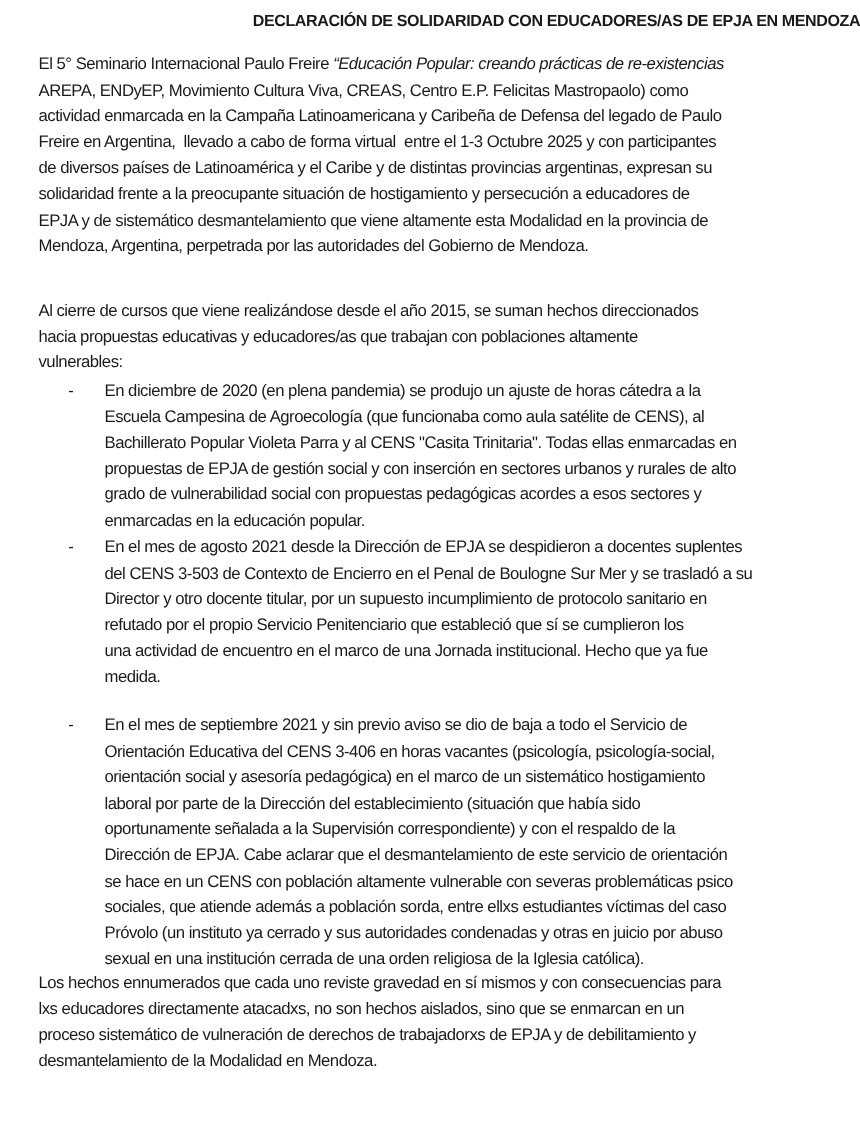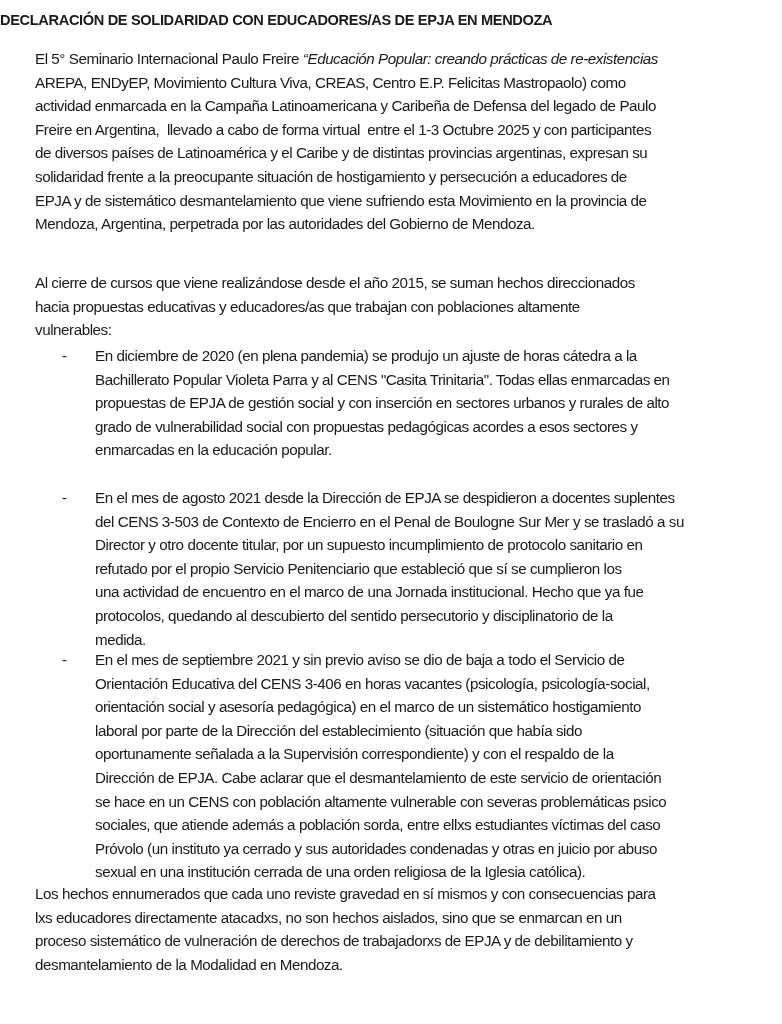--- a/index.html
+++ b/index.html
@@ -3,21 +3,21 @@
 <meta charset="utf-8">
 <style>
   html, body { margin: 0; padding: 0; background: #ffffff; }
   body {
     width: 782px; height: 1024px; overflow: hidden; position: relative;
     font-family: "Liberation Sans", "DejaVu Sans", sans-serif;
     color: #1a1a1a;
   }
   .page { position: absolute; left: 0; top: 0; width: 782px; height: 1024px; }
   .title {
-    position: absolute; left: 0; top: 12px; width: 782px; text-align: left;
+    position: absolute; left: 0; top: 12px; width: 782px; text-align: right;
     font-weight: bold; font-size: 14.6px; letter-spacing: -0.35px;
   }
   .para {
     position: absolute; left: 35px; width: 730px;
     font-size: 15.2px; line-height: 23.6px; letter-spacing: -0.45px;
   }
   .line { display: block; white-space: nowrap; }
   .list-item { position: absolute; left: 0; width: 782px; font-size: 15.2px; line-height: 23.6px; letter-spacing: -0.45px; }
   .dash { position: absolute; left: 62px; top: 0; }
   .item-text { position: absolute; left: 95px; top: 0; width: 680px; }
@@ -30,50 +30,50 @@
 
   <div class="title">DECLARACIÓN DE SOLIDARIDAD CON EDUCADORES/AS DE EPJA EN MENDOZA</div>
 
   <div class="para" style="top:47px;">
     <span class="line"><span>El 5° Seminario Internacional Paulo Freire </span><em>“Educación Popular: creando prácticas de re-existencias</em></span>
     <span class="line">AREPA, ENDyEP, Movimiento Cultura Viva, CREAS, Centro E.P. Felicitas Mastropaolo) como</span>
     <span class="line">actividad enmarcada en la Campaña Latinoamericana y Caribeña de Defensa del legado de Paulo</span>
     <span class="line" style="white-space:pre;">Freire en Argentina,  llevado a cabo de forma virtual  entre el 1-3 Octubre 2025 y con participantes</span>
     <span class="line">de diversos países de Latinoamérica y el Caribe y de distintas provincias argentinas, expresan su</span>
     <span class="line">solidaridad frente a la preocupante situación de hostigamiento y persecución a educadores de</span>
-    <span class="line">EPJA y de sistemático desmantelamiento que viene sufriendo esta Movimiento en la provincia de</span>
+    <span class="line">EPJA y de sistemático desmantelamiento que viene altamente esta Modalidad en la provincia de</span>
     <span class="line">Mendoza, Argentina, perpetrada por las autoridades del Gobierno de Mendoza.</span>
   </div>
 
   <div class="para" style="top:271px;">
     <span class="line">Al cierre de cursos que viene realizándose desde el año 2015, se suman hechos direccionados</span>
     <span class="line">hacia propuestas educativas y educadores/as que trabajan con poblaciones altamente</span>
     <span class="line">vulnerables:</span>
   </div>
 
   <div class="list-item" style="top:344px;">
     <span class="dash">-</span>
     <div class="item-text">
       <span class="line">En diciembre de 2020 (en plena pandemia) se produjo un ajuste de horas cátedra a la</span>
+      <span class="line">Escuela Campesina de Agroecología (que funcionaba como aula satélite de CENS), al</span>
       <span class="line">Bachillerato Popular Violeta Parra y al CENS "Casita Trinitaria". Todas ellas enmarcadas en</span>
       <span class="line">propuestas de EPJA de gestión social y con inserción en sectores urbanos y rurales de alto</span>
       <span class="line">grado de vulnerabilidad social con propuestas pedagógicas acordes a esos sectores y</span>
       <span class="line">enmarcadas en la educación popular.</span>
     </div>
   </div>
 
   <div class="list-item" style="top:486px;">
     <span class="dash">-</span>
     <div class="item-text">
       <span class="line">En el mes de agosto 2021 desde la Dirección de EPJA se despidieron a docentes suplentes</span>
       <span class="line">del CENS 3-503 de Contexto de Encierro en el Penal de Boulogne Sur Mer y se trasladó a su</span>
       <span class="line">Director y otro docente titular, por un supuesto incumplimiento de protocolo sanitario en</span>
       <span class="line">refutado por el propio Servicio Penitenciario que estableció que sí se cumplieron los</span>
       <span class="line">una actividad de encuentro en el marco de una Jornada institucional. Hecho que ya fue</span>
-      <span class="line">protocolos, quedando al descubierto del sentido persecutorio y disciplinatorio de la</span>
       <span class="line">medida.</span>
     </div>
   </div>
 
   <div class="list-item" style="top:648px;">
     <span class="dash">-</span>
     <div class="item-text">
       <span class="line">En el mes de septiembre 2021 y sin previo aviso se dio de baja a todo el Servicio de</span>
       <span class="line">Orientación Educativa del CENS 3-406 en horas vacantes (psicología, psicología-social,</span>
       <span class="line">orientación social y asesoría pedagógica) en el marco de un sistemático hostigamiento</span>

